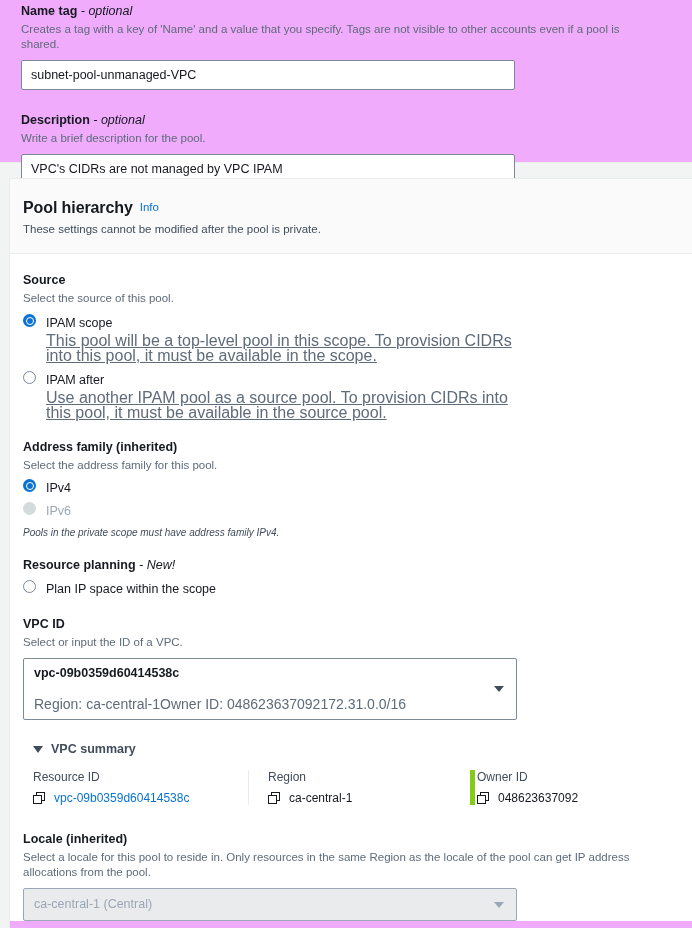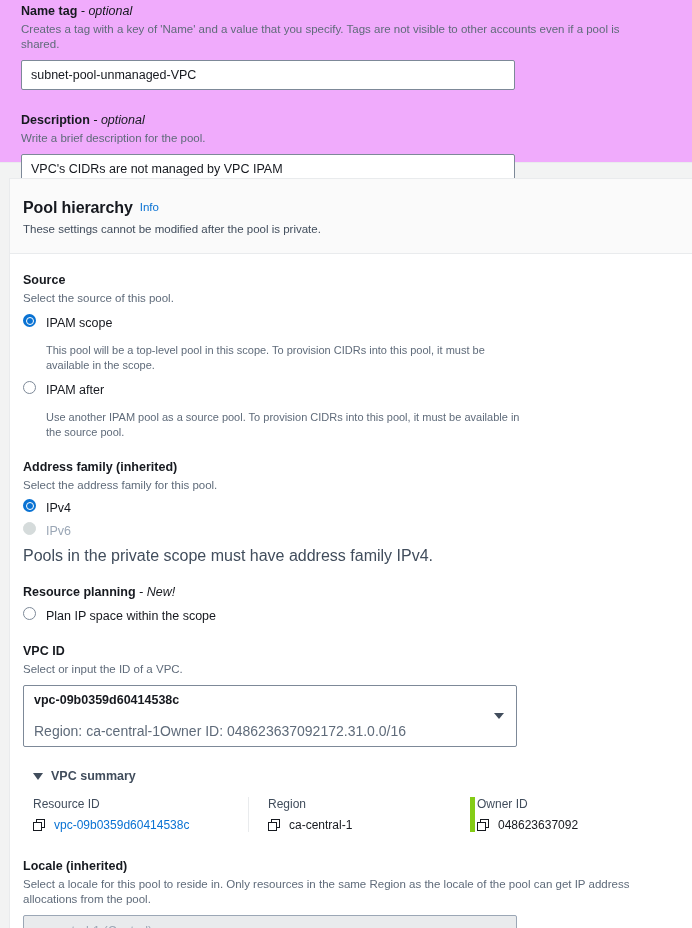--- a/index.html
+++ b/index.html
@@ -160,30 +160,32 @@
     background: #d5dbdb;
   }
   .radio-text { margin-left: 10px; }
   .radio-label {
     font-size: 12.5px;
     color: #16191f;
     line-height: 15px;
   }
   .radio-label.disabled { color: #9ba7b6; }
   .radio-desc {
-    font-size: 11px;
+    font-size: 16px;
     color: #5f6b7a;
     line-height: 15px;
-    margin-top: 12px;
+    margin-top: 2px;
     max-width: 480px;
+    text-decoration: underline;
   }
   .note {
-    font-size: 16px;
+    font-size: 10px;
     color: #414d5c;
     margin-top: 8px;
+    font-style: italic;
   }
   .group-gap { margin-top: 19px; }
 
   
   .select-box {
     box-sizing: border-box;
     width: 494px;
     border: 1px solid #7d8998;
     border-radius: 2px;
     background: #ffffff;

